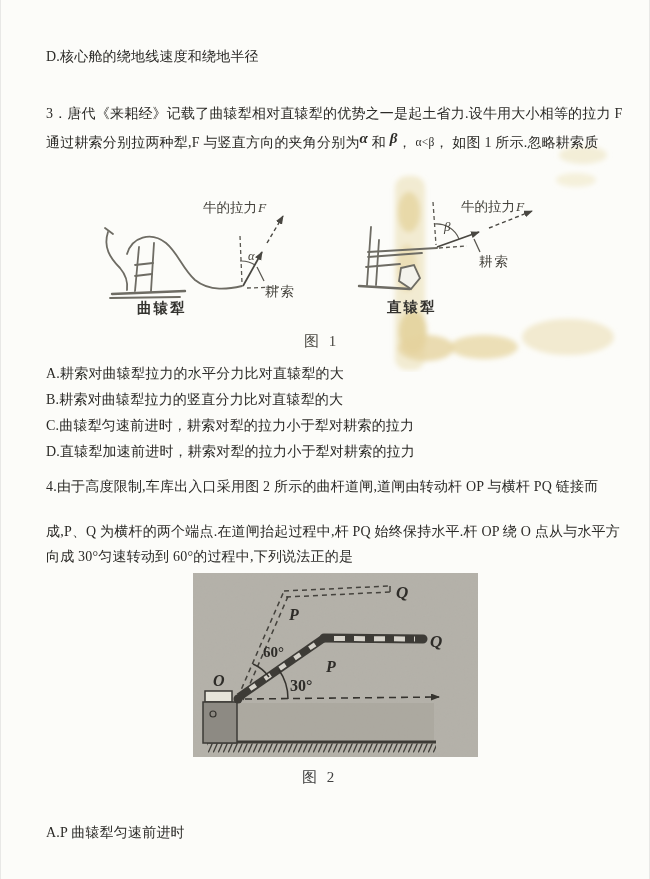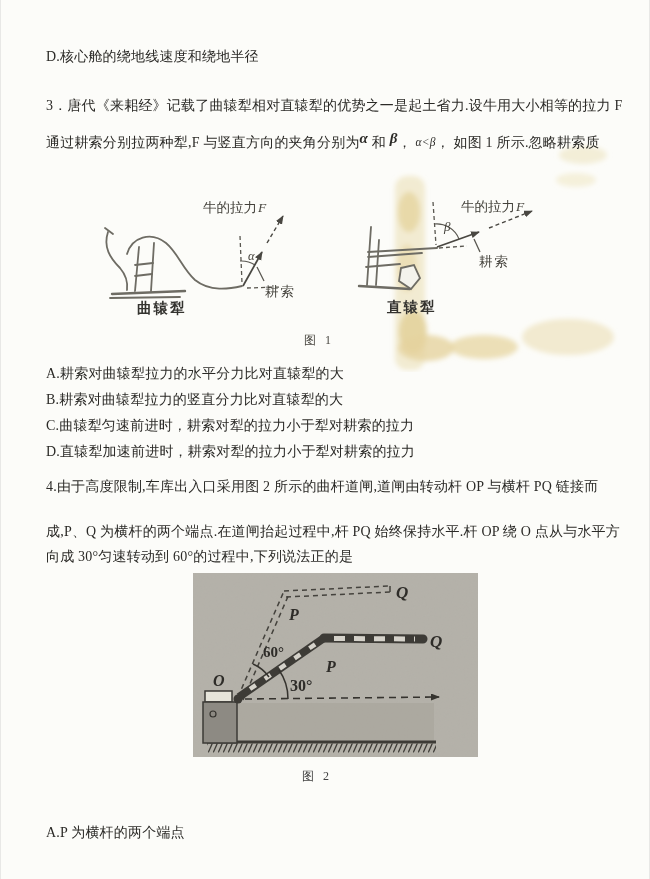--- a/index.html
+++ b/index.html
@@ -8,37 +8,37 @@
     background:#fcfcf9; overflow:hidden;
     font-family:"Liberation Serif","DejaVu Serif",serif;
     color:#2b2a27;
   }
   .tline {
     position:absolute; left:45px; width:575px;
     font-size:14px; line-height:19px; letter-spacing:0.2px;
     white-space:nowrap;
   }
   .sym-big { font-style:italic; font-size:15px; position:relative; top:-4px; font-weight:600; }
-  .sym-small { font-style:italic; font-size:11.5px; position:relative; top:-1px; }
-  .caption { position:absolute; font-size:12px; letter-spacing:3px; }
+  .sym-small { font-size:11.5px; position:relative; top:-1px; }
+  .caption { position:absolute; font-size:15px; letter-spacing:3px; }
   .cap1 { left:303px; top:332px; color:#4a4842; }
   .cap2 { left:301px; top:768px; color:#404040; }
   svg.fig { position:absolute; mix-blend-mode:multiply; }
   #fig1 { left:40px; top:140px; }
   #fig2 { left:192px; top:573px; }
   .svgt { font-family:"Liberation Serif","DejaVu Serif",serif; }
 </style>
 </head>
 <body>
 
 <div class="page">
 
   <div class="tline" style="top:47px">D.核心舱的绕地线速度和绕地半径</div>
 
-  <div class="tline" style="top:96px">3．唐代《来耜经》记载了曲辕犁相对直辕犁的优势之一是起土省力.设牛用大小相等的拉力 F</div>
+  <div class="tline" style="top:104px">3．唐代《来耜经》记载了曲辕犁相对直辕犁的优势之一是起土省力.设牛用大小相等的拉力 F</div>
   <div class="tline" style="top:133px">
     <span>通过耕索分别拉两种犁,F 与竖直方向的夹角分别为</span><span class="sym-big">α</span><span> 和 </span><span class="sym-big">β</span><span>， </span><span class="sym-small">α&lt;β</span><span>， 如图 1 所示.忽略耕索质</span>
   </div>
 
   <svg id="fig1" class="fig" width="590" height="232" viewBox="40 140 590 232">
     <defs>
       <marker id="ah1" markerUnits="userSpaceOnUse" markerWidth="10" markerHeight="8" refX="8" refY="3.5" orient="auto">
         <path d="M0,0 L9,3.5 L0,7 Z" fill="#4a4843"></path>
       </marker>
       <filter id="blur1" x="-30%" y="-30%" width="160%" height="160%">
@@ -171,15 +171,15 @@
     <text class="svgt" x="96" y="47" font-size="16" font-style="italic" font-weight="bold" fill="#2e2c29">P</text>
     <text class="svgt" x="203" y="25" font-size="17" font-style="italic" font-weight="bold" fill="#2e2c29">Q</text>
     <text class="svgt" x="133" y="99" font-size="16" font-style="italic" font-weight="bold" fill="#2e2c29">P</text>
     <text class="svgt" x="237" y="74" font-size="17" font-style="italic" font-weight="bold" fill="#2e2c29">Q</text>
     <text class="svgt" x="70" y="84" font-size="15" font-weight="bold" fill="#2e2c29">60°</text>
     <text class="svgt" x="97" y="118" font-size="16" font-weight="bold" fill="#2e2c29">30°</text>
   </svg>
 
   <div class="caption cap2">图 2</div>
 
-  <div class="tline" style="top:823px">A.P 为横杆的两个端点</div>
+  <div class="tline" style="top:823px">A.P 曲辕犁匀速前进时</div>
 
 </div>
 
 </body></html>

